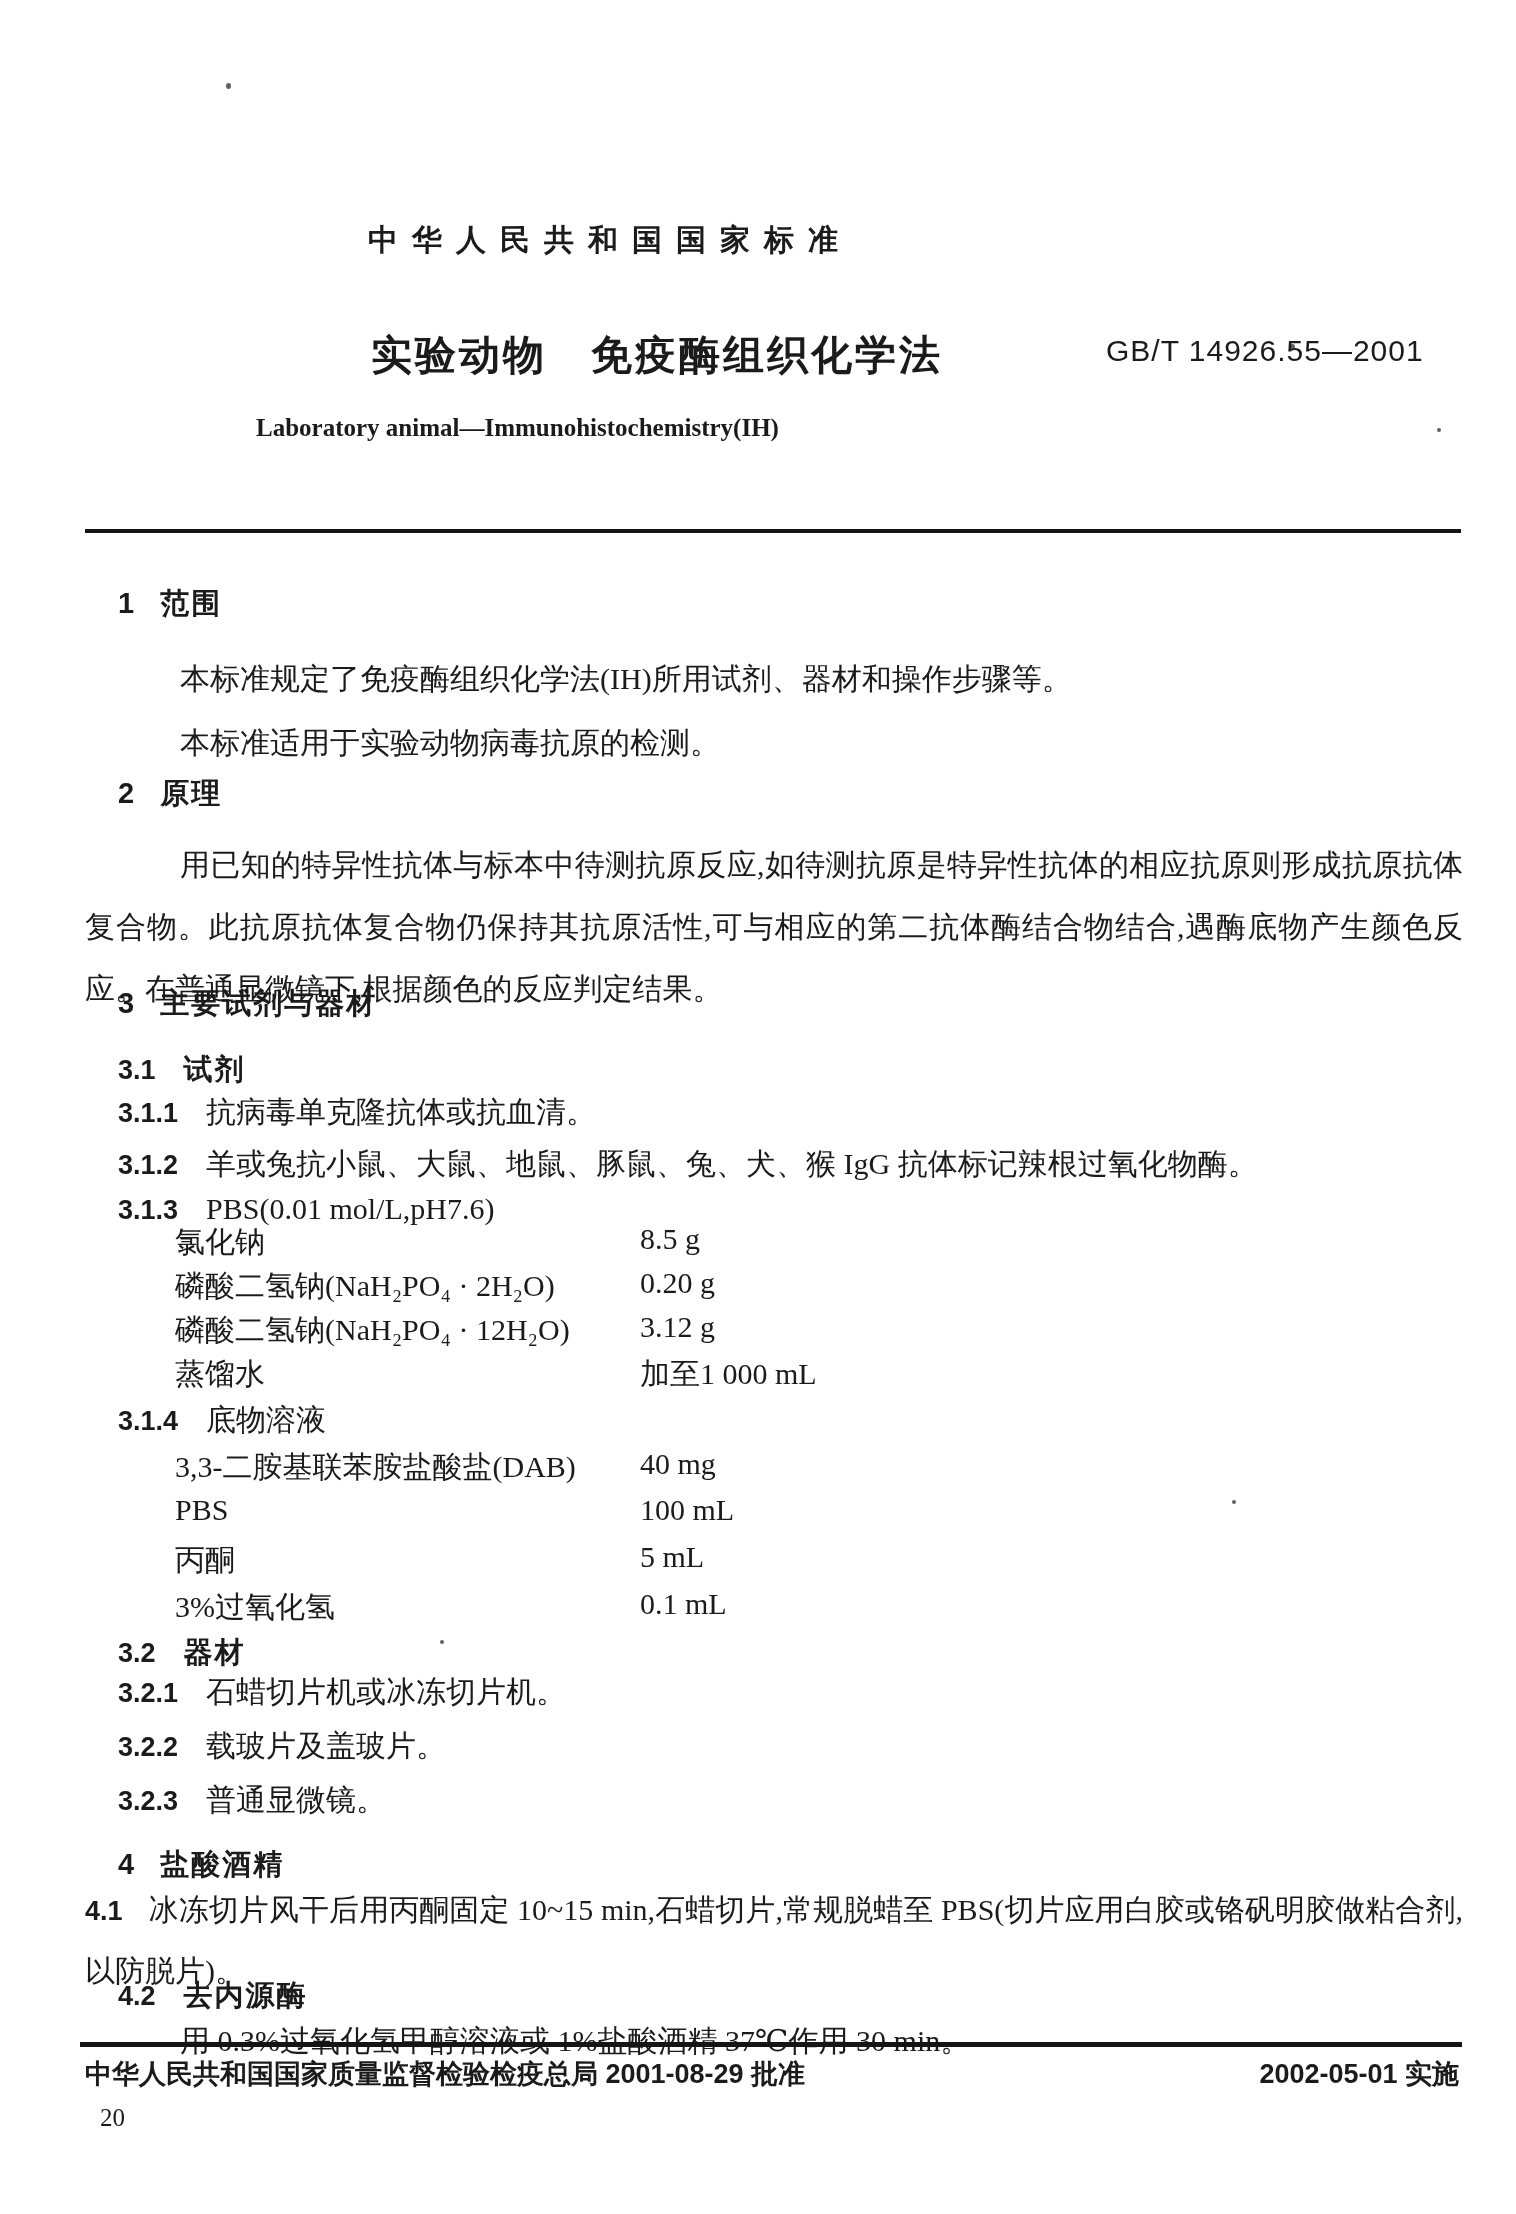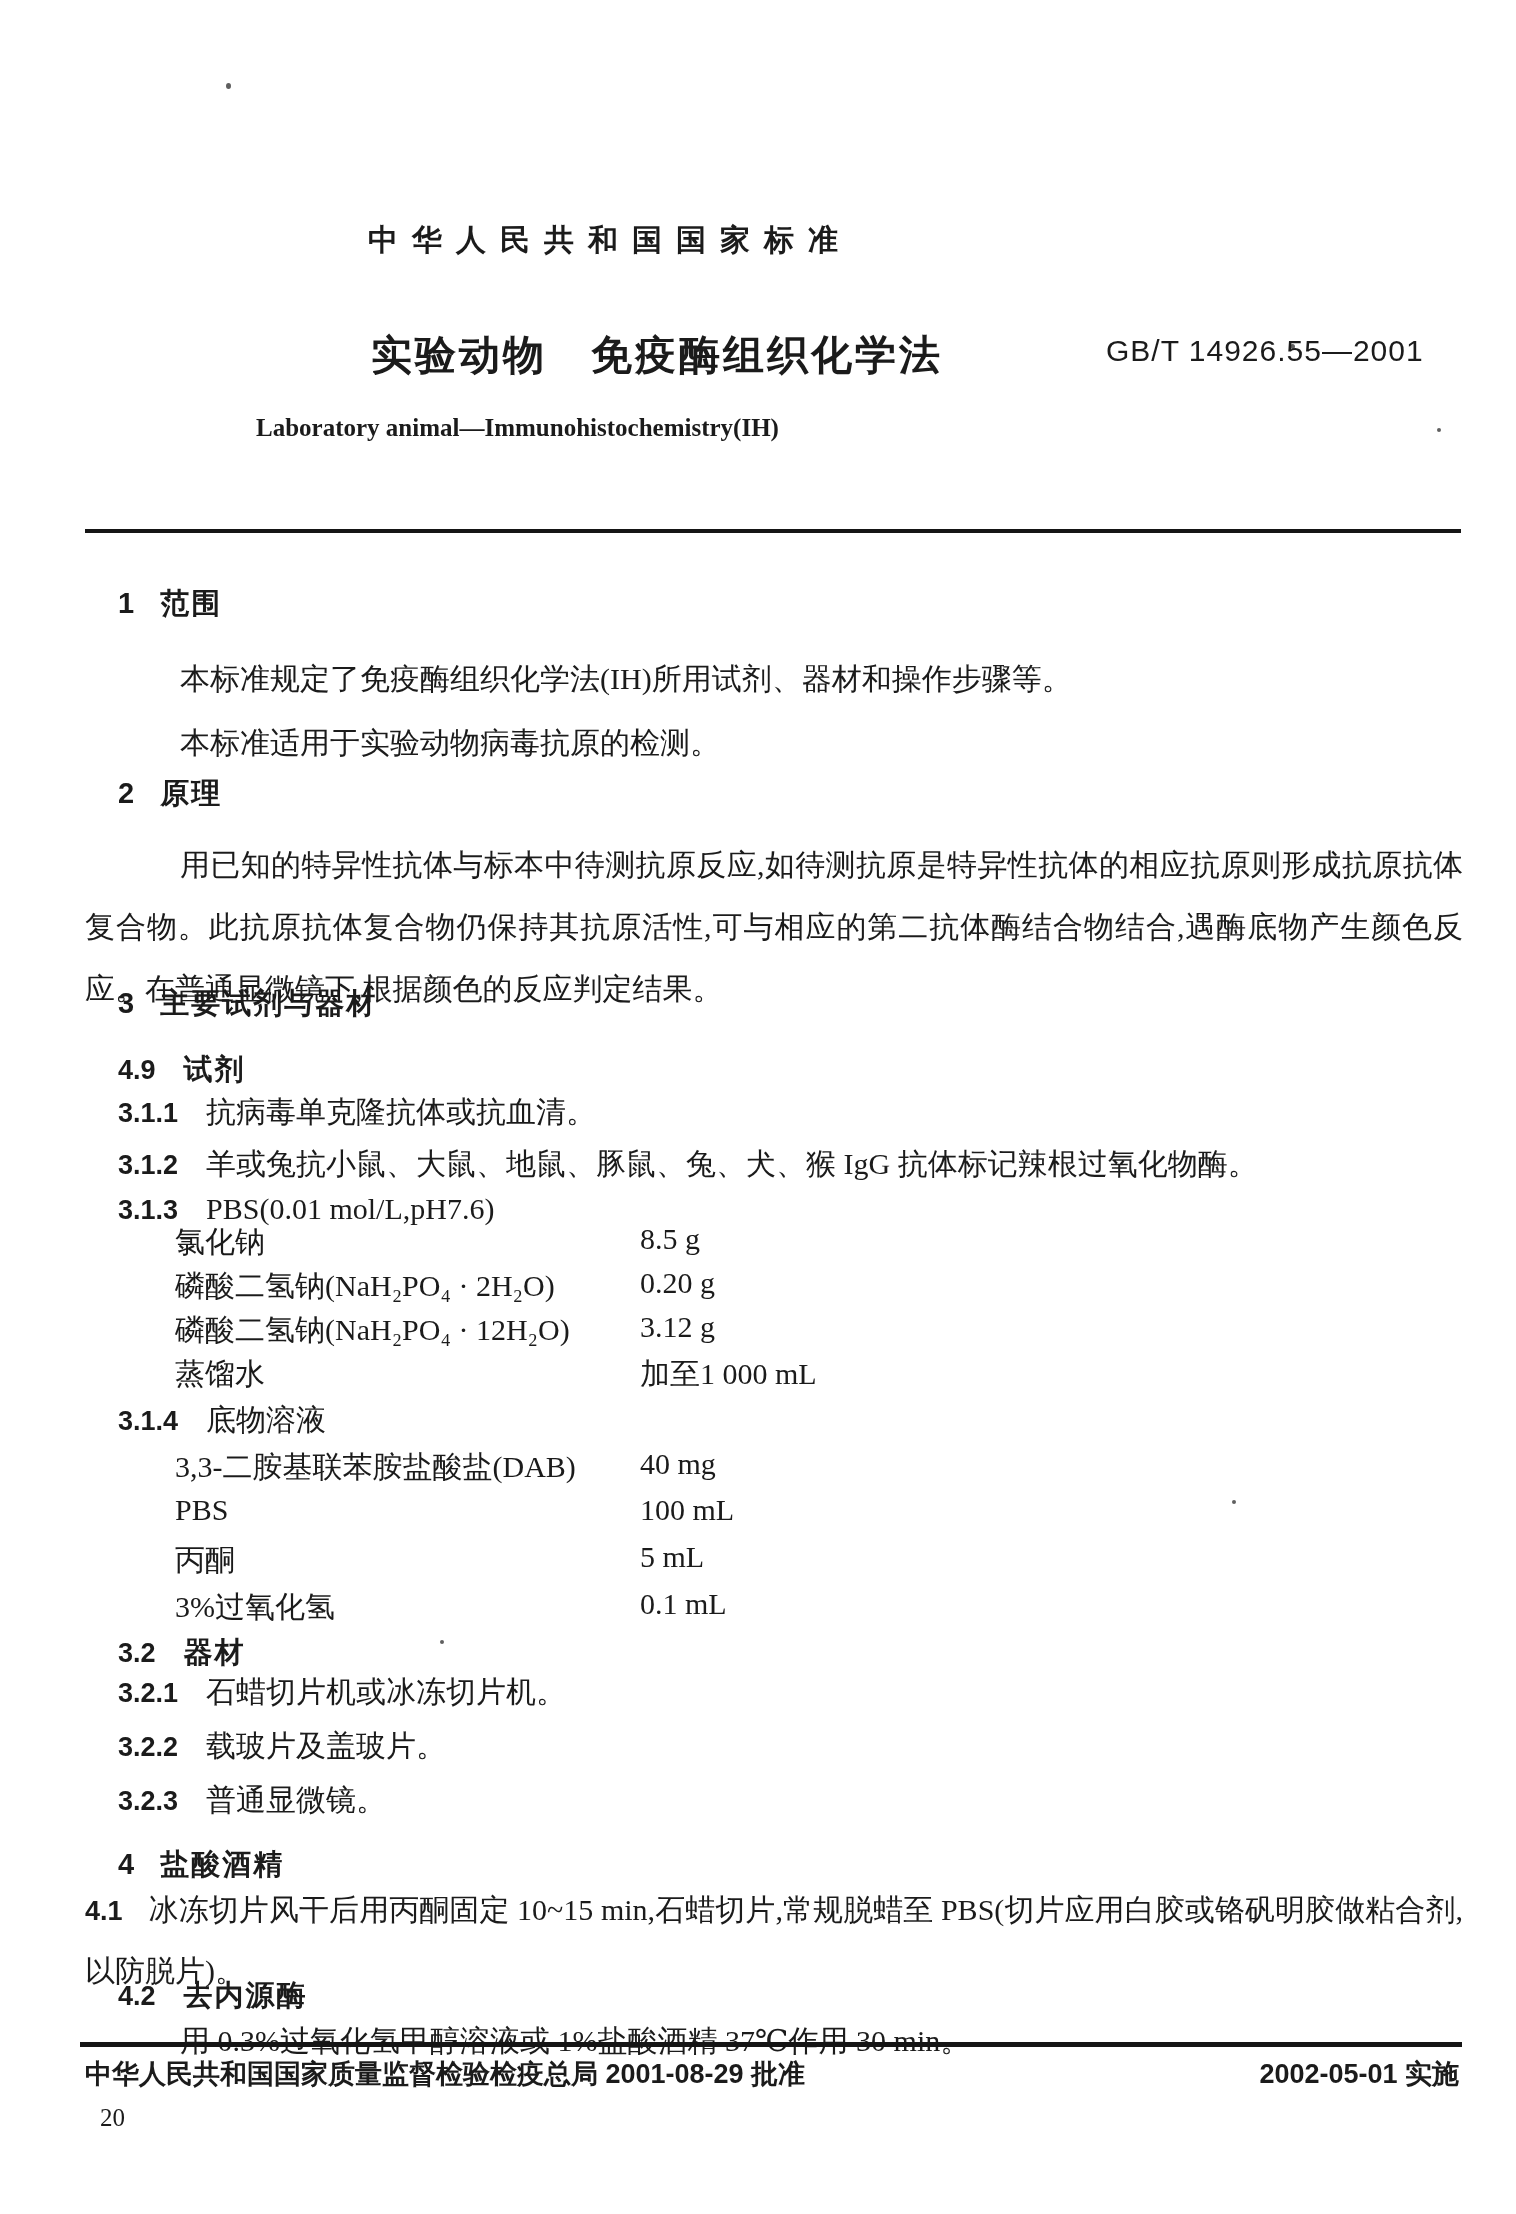--- a/index.html
+++ b/index.html
@@ -126,21 +126,21 @@
 <div class="abs clause-heading" style="top:774px;">
   <span class="num">2</span><span>原理</span>
 </div>
 <div class="abs para indent" style="top:834px;">用已知的特异性抗体与标本中待测抗原反应,如待测抗原是特异性抗体的相应抗原则形成抗原抗体复合物。此抗原抗体复合物仍保持其抗原活性,可与相应的第二抗体酶结合物结合,遇酶底物产生颜色反应。在普通显微镜下,根据颜色的反应判定结果。</div>
 
 <div class="abs clause-heading" style="top:984px;">
   <span class="num">3</span><span>主要试剂与器材</span>
 </div>
 
 <div class="abs clause-item" style="top:1050px;">
-  <span class="num">4.9</span><span class="bold-title">试剂</span>
+  <span class="num">3.1</span><span class="bold-title">试剂</span>
 </div>
 <div class="abs clause-item" style="top:1092px;">
   <span class="num">3.1.1</span><span>抗病毒单克隆抗体或抗血清。</span>
 </div>
 <div class="abs clause-item" style="top:1144px;">
   <span class="num">3.1.2</span><span>羊或兔抗小鼠、大鼠、地鼠、豚鼠、兔、犬、猴 IgG 抗体标记辣根过氧化物酶。</span>
 </div>
 <div class="abs clause-item" style="top:1192px;">
   <span class="num">3.1.3</span><span>PBS(0.01 mol/L,pH7.6)</span>
 </div>

